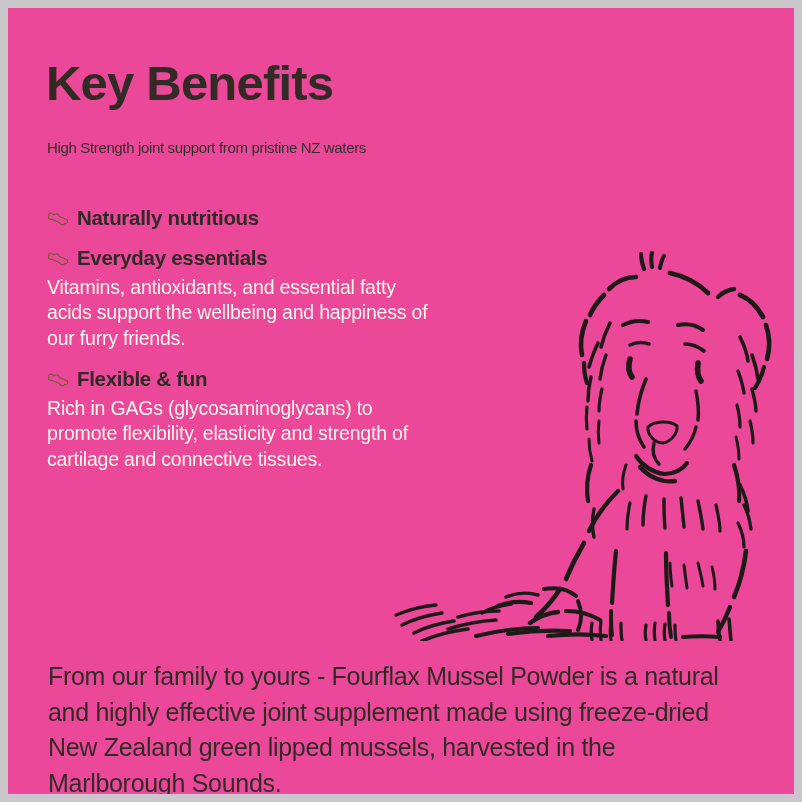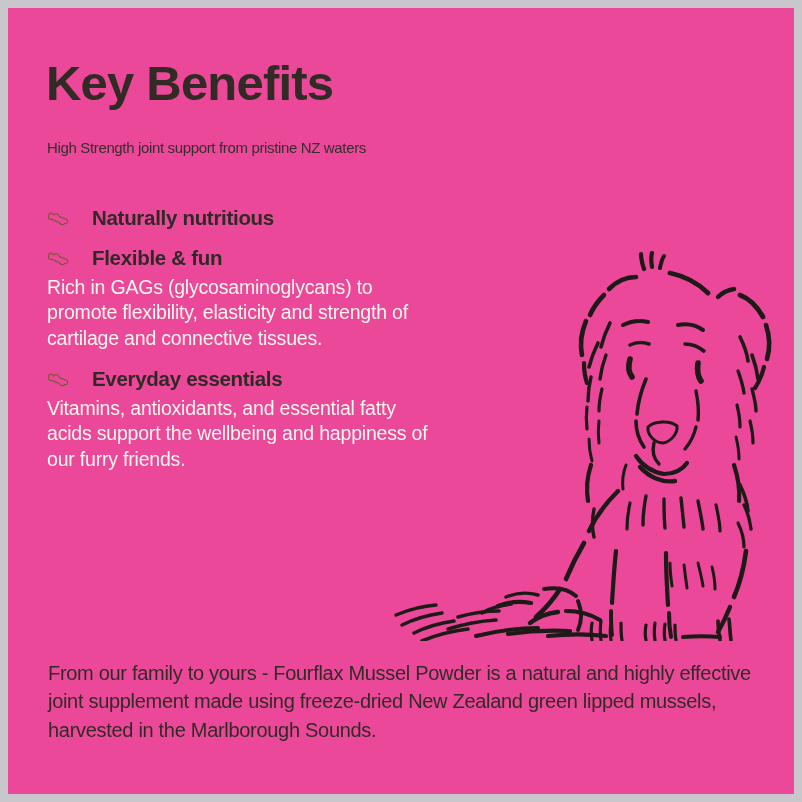--- a/index.html
+++ b/index.html
@@ -66,21 +66,21 @@
   }
 
   .benefit {
     position: relative;
     margin-bottom: 16px;
   }
 
   .benefit-head {
     display: flex;
     align-items: center;
-    gap: 15px;
+    gap: 0;
     margin-bottom: 5px;
   }
 
   .bone-icon {
     width: 30px;
     height: 20px;
     flex: 0 0 30px;
     display: block;
   }
 
@@ -99,21 +99,21 @@
     line-height: 1.30;
     color: #fbf6ec;
     max-width: 390px;
   }
 
   .footer-note {
     position: absolute;
     left: 40px;
     top: 651px;
     width: 710px;
-    font-size: 20px;
+    font-size: 25px;
     font-weight: 400;
     letter-spacing: -0.3px;
     line-height: 1.42;
     color: #322b25;
   }
 
   
   #dog-illustration {
     position: absolute;
     left: 370px;
@@ -147,48 +147,48 @@
       <div class="benefit">
         <div class="benefit-head">
           <svg class="bone-icon" viewBox="0 0 30 20">
             <path d="M5.2 4.1 C3.0 2.4 0.9 3.9 1.4 6.1 C-0.3 7.5 1.0 10.1 3.3 9.7
                      L10.8 13.9 C11.6 16.6 14.4 17.4 15.9 15.6
                      C18.2 16.5 20.0 14.2 18.8 12.2
                      L11.6 8.1 C11.2 5.0 8.1 3.8 6.3 5.8 Z" fill="none" stroke="#6f5a2e" stroke-width="1.05" stroke-linejoin="round" stroke-linecap="round" transform="translate(1,0) rotate(-8 15 10)"></path>
           </svg>
           <span class="benefit-title">Naturally nutritious</span>
         </div>
+      </div>
+
+      <div class="benefit">
+        <div class="benefit-head">
+          <svg class="bone-icon" viewBox="0 0 30 20">
+            <path d="M5.2 4.1 C3.0 2.4 0.9 3.9 1.4 6.1 C-0.3 7.5 1.0 10.1 3.3 9.7
+                     L10.8 13.9 C11.6 16.6 14.4 17.4 15.9 15.6
+                     C18.2 16.5 20.0 14.2 18.8 12.2
+                     L11.6 8.1 C11.2 5.0 8.1 3.8 6.3 5.8 Z" fill="none" stroke="#6f5a2e" stroke-width="1.05" stroke-linejoin="round" stroke-linecap="round" transform="translate(1,0) rotate(-8 15 10)"></path>
+          </svg>
+          <span class="benefit-title">Everyday essentials</span>
+        </div>
+        <div class="benefit-body">Vitamins, antioxidants, and essential fatty acids support the wellbeing and happiness of our furry friends.</div>
       </div>
 
       <div class="benefit">
         <div class="benefit-head">
           <svg class="bone-icon" viewBox="0 0 30 20">
             <path d="M5.2 4.1 C3.0 2.4 0.9 3.9 1.4 6.1 C-0.3 7.5 1.0 10.1 3.3 9.7
                      L10.8 13.9 C11.6 16.6 14.4 17.4 15.9 15.6
                      C18.2 16.5 20.0 14.2 18.8 12.2
                      L11.6 8.1 C11.2 5.0 8.1 3.8 6.3 5.8 Z" fill="none" stroke="#6f5a2e" stroke-width="1.05" stroke-linejoin="round" stroke-linecap="round" transform="translate(1,0) rotate(-8 15 10)"></path>
           </svg>
           <span class="benefit-title">Flexible &amp; fun</span>
         </div>
         <div class="benefit-body">Rich in GAGs (glycosaminoglycans) to promote flexibility, elasticity and strength of cartilage and connective tissues.</div>
       </div>
 
-      <div class="benefit">
-        <div class="benefit-head">
-          <svg class="bone-icon" viewBox="0 0 30 20">
-            <path d="M5.2 4.1 C3.0 2.4 0.9 3.9 1.4 6.1 C-0.3 7.5 1.0 10.1 3.3 9.7
-                     L10.8 13.9 C11.6 16.6 14.4 17.4 15.9 15.6
-                     C18.2 16.5 20.0 14.2 18.8 12.2
-                     L11.6 8.1 C11.2 5.0 8.1 3.8 6.3 5.8 Z" fill="none" stroke="#6f5a2e" stroke-width="1.05" stroke-linejoin="round" stroke-linecap="round" transform="translate(1,0) rotate(-8 15 10)"></path>
-          </svg>
-          <span class="benefit-title">Everyday essentials</span>
-        </div>
-        <div class="benefit-body">Vitamins, antioxidants, and essential fatty acids support the wellbeing and happiness of our furry friends.</div>
-      </div>
-
     </div>
 
     <div class="footer-note">From our family to yours - Fourflax Mussel Powder is a natural and highly effective joint supplement made using freeze-dried New Zealand green lipped mussels, harvested in the Marlborough Sounds.</div>
   </div>
 
   <div id="dog-illustration">
     <svg viewBox="0 0 410 390" xmlns="http://www.w3.org/2000/svg" aria-hidden="true">
 
       <path d="M266 18 C264 12 263 7 263 3" stroke-width="4.2"></path>
       <path d="M274 16 C273 10 273 6 274 2" stroke-width="4.2"></path>

